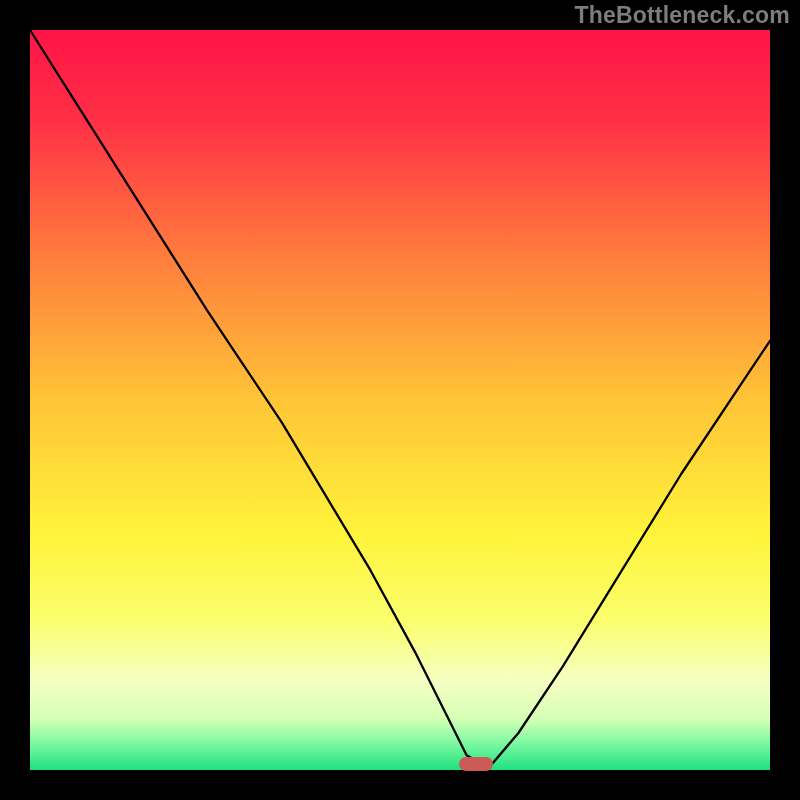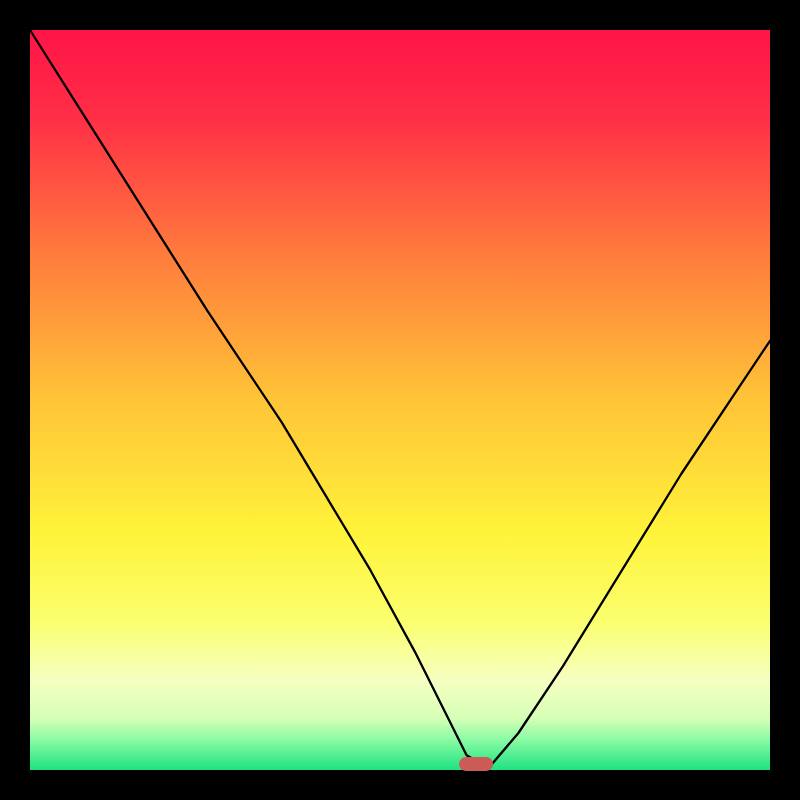--- a/index.html
+++ b/index.html
@@ -52,20 +52,21 @@
   .marker {
     position: absolute;
     background: #cc5a57;
     border-radius: 999px;
   }
 </style>
 </head>
 <body>
 
 <div class="frame">
+  <div class="watermark">TheBottleneck.com</div>
 
   <div class="plot-area">
     <div class="gradient-bg" style="background: linear-gradient(rgb(255, 20, 71) 0%, rgb(255, 47, 70) 12%, rgb(255, 122, 61) 30%, rgb(255, 196, 55) 50%, rgb(255, 243, 58) 68%, rgb(251, 255, 111) 80%, rgb(245, 255, 194) 88%, rgb(214, 255, 182) 93%, rgb(135, 251, 163) 96%, rgb(31, 225, 129) 100%);"></div>
 
     <svg class="curve-svg" viewBox="0 0 740 740" preserveAspectRatio="none">
       <path fill="none" stroke="#000" stroke-width="2.3" stroke-linejoin="round" stroke-linecap="round" d="M0.0 0.0 L44.4 70.3 L88.8 140.6 L133.2 210.9 L177.6 281.2 L207.2 325.6 L251.6 392.2 L296.0 466.2 L340.4 540.2 L384.8 621.6 L414.4 680.8 L436.6 725.2 L458.8 737.8 L488.4 703.0 L532.8 636.4 L592.0 540.2 L651.2 444.0 L710.4 355.2 L740.0 310.8"></path>
     </svg>
 
     <div class="marker" style="width: 34px; height: 14px; left: 429.22px; top: 727.08px; background: rgb(204, 90, 87);"></div>
   </div>

